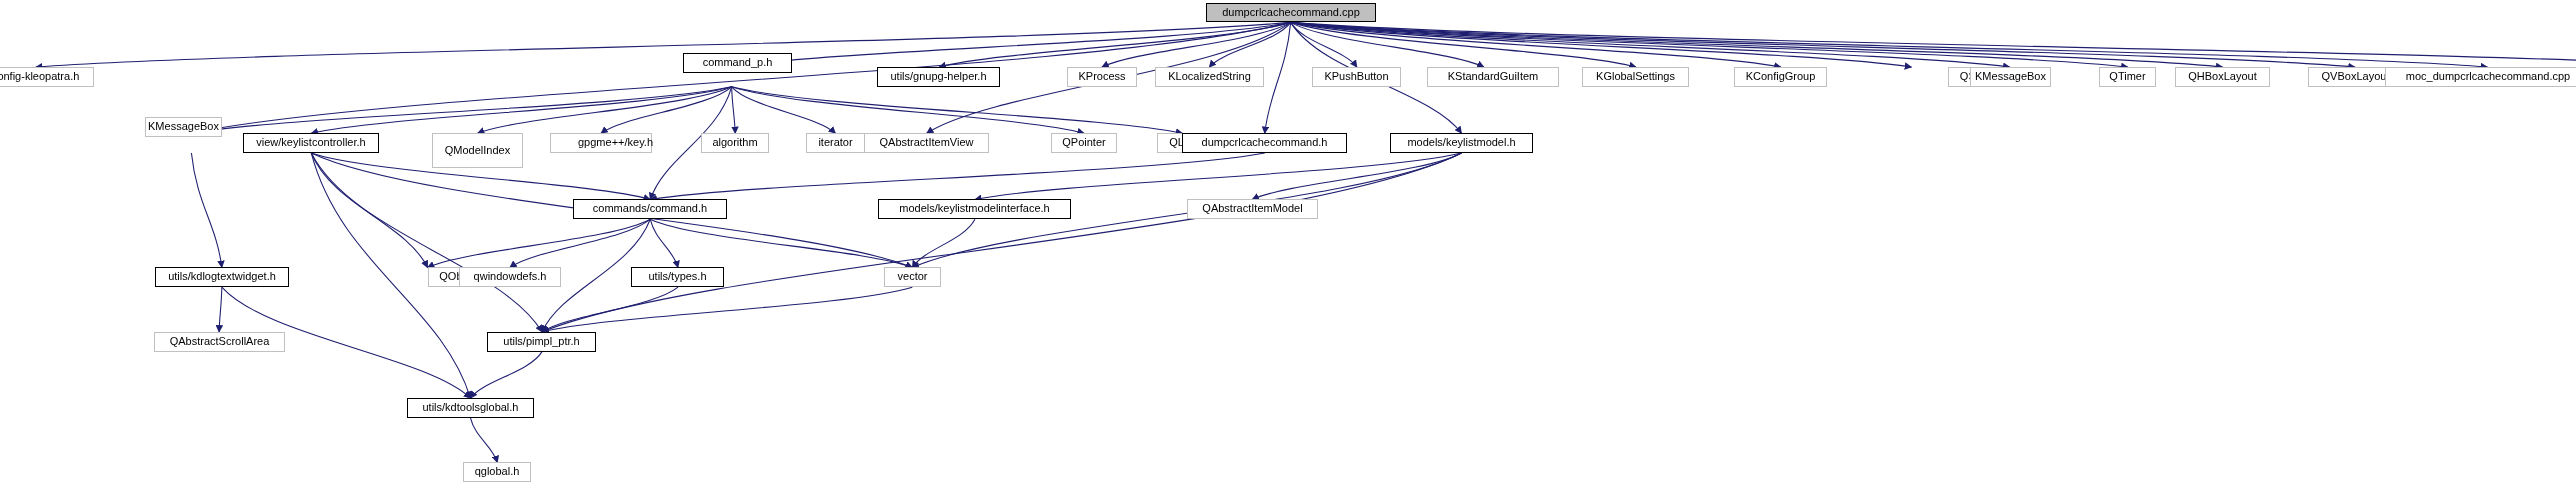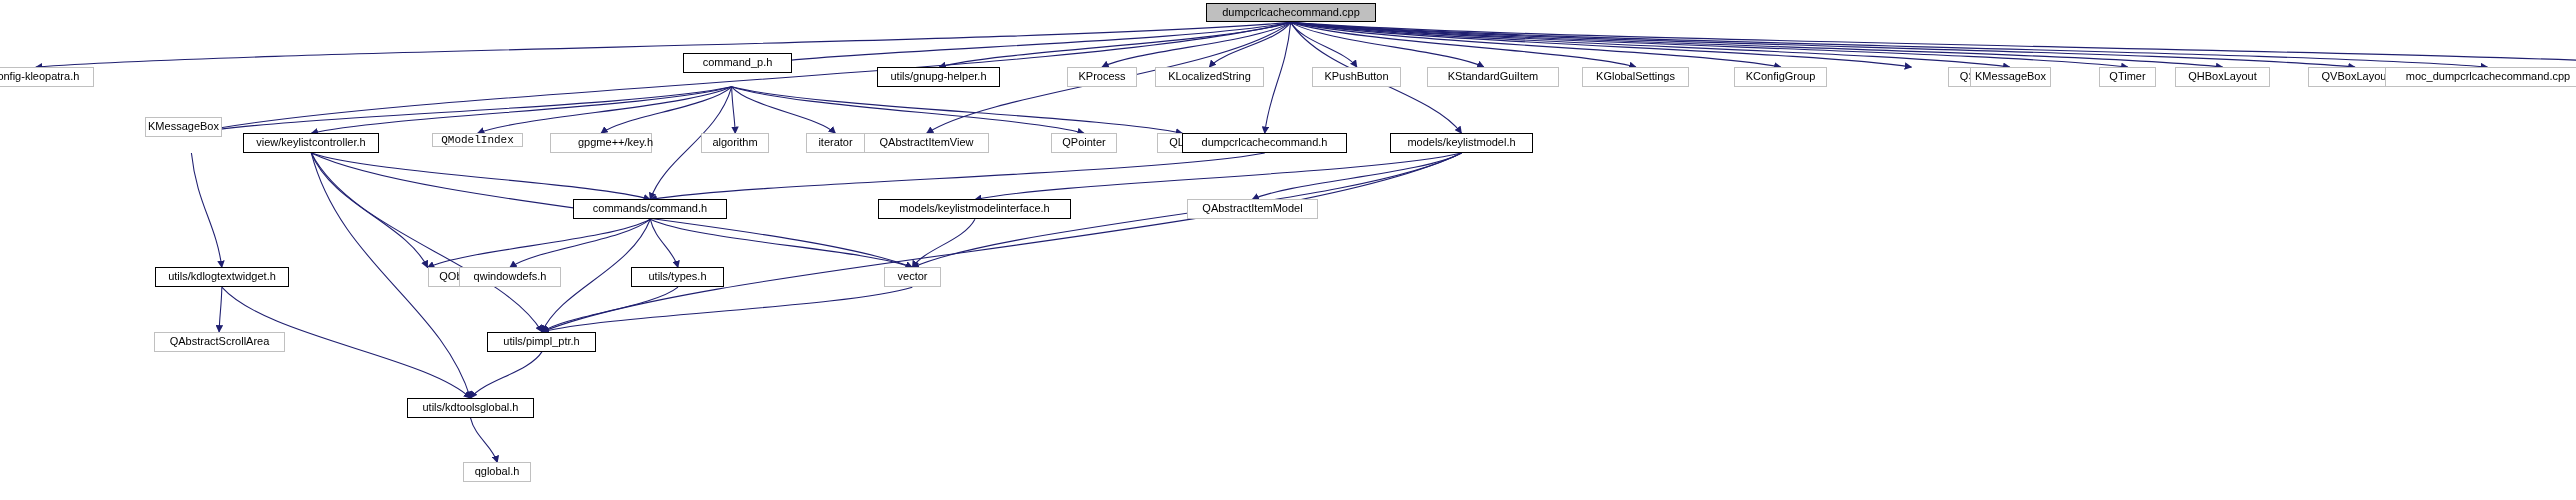--- a/index.html
+++ b/index.html
@@ -125,21 +125,21 @@
       </div>
       <div class="node" style="left: 2385px; top: 67px; width: 206px; height: 19.7px;">
         <span>moc_dumpcrlcachecommand.cpp</span>
       </div>
       <div class="node" style="left: 145px; top: 117px; width: 77px; height: 19.7px;">
         <span>KMessageBox</span>
       </div>
       <div class="node bold" style="left: 243px; top: 133px; width: 136px; height: 19.7px;">
         <span>view/keylistcontroller.h</span>
       </div>
-      <div class="node" style="left: 432px; top: 133px; width: 91px; height: 14px; font-family: Liberation Mono, monospace;">
+      <div class="node" style="left: 432px; top: 133px; width: 91px; height: 35px;">
         <span>QModelIndex</span>
       </div>
       <div class="node" style="left: 550px; top: 133px; width: 102px; height: 19.7px; padding-left: 29px;">
         <span>gpgme++/key.h</span>
       </div>
       <div class="node" style="left: 701px; top: 133px; width: 68px; height: 19.7px;">
         <span>algorithm</span>
       </div>
       <div class="node" style="left: 806px; top: 133px; width: 59px; height: 19.7px;">
         <span>iterator</span>

